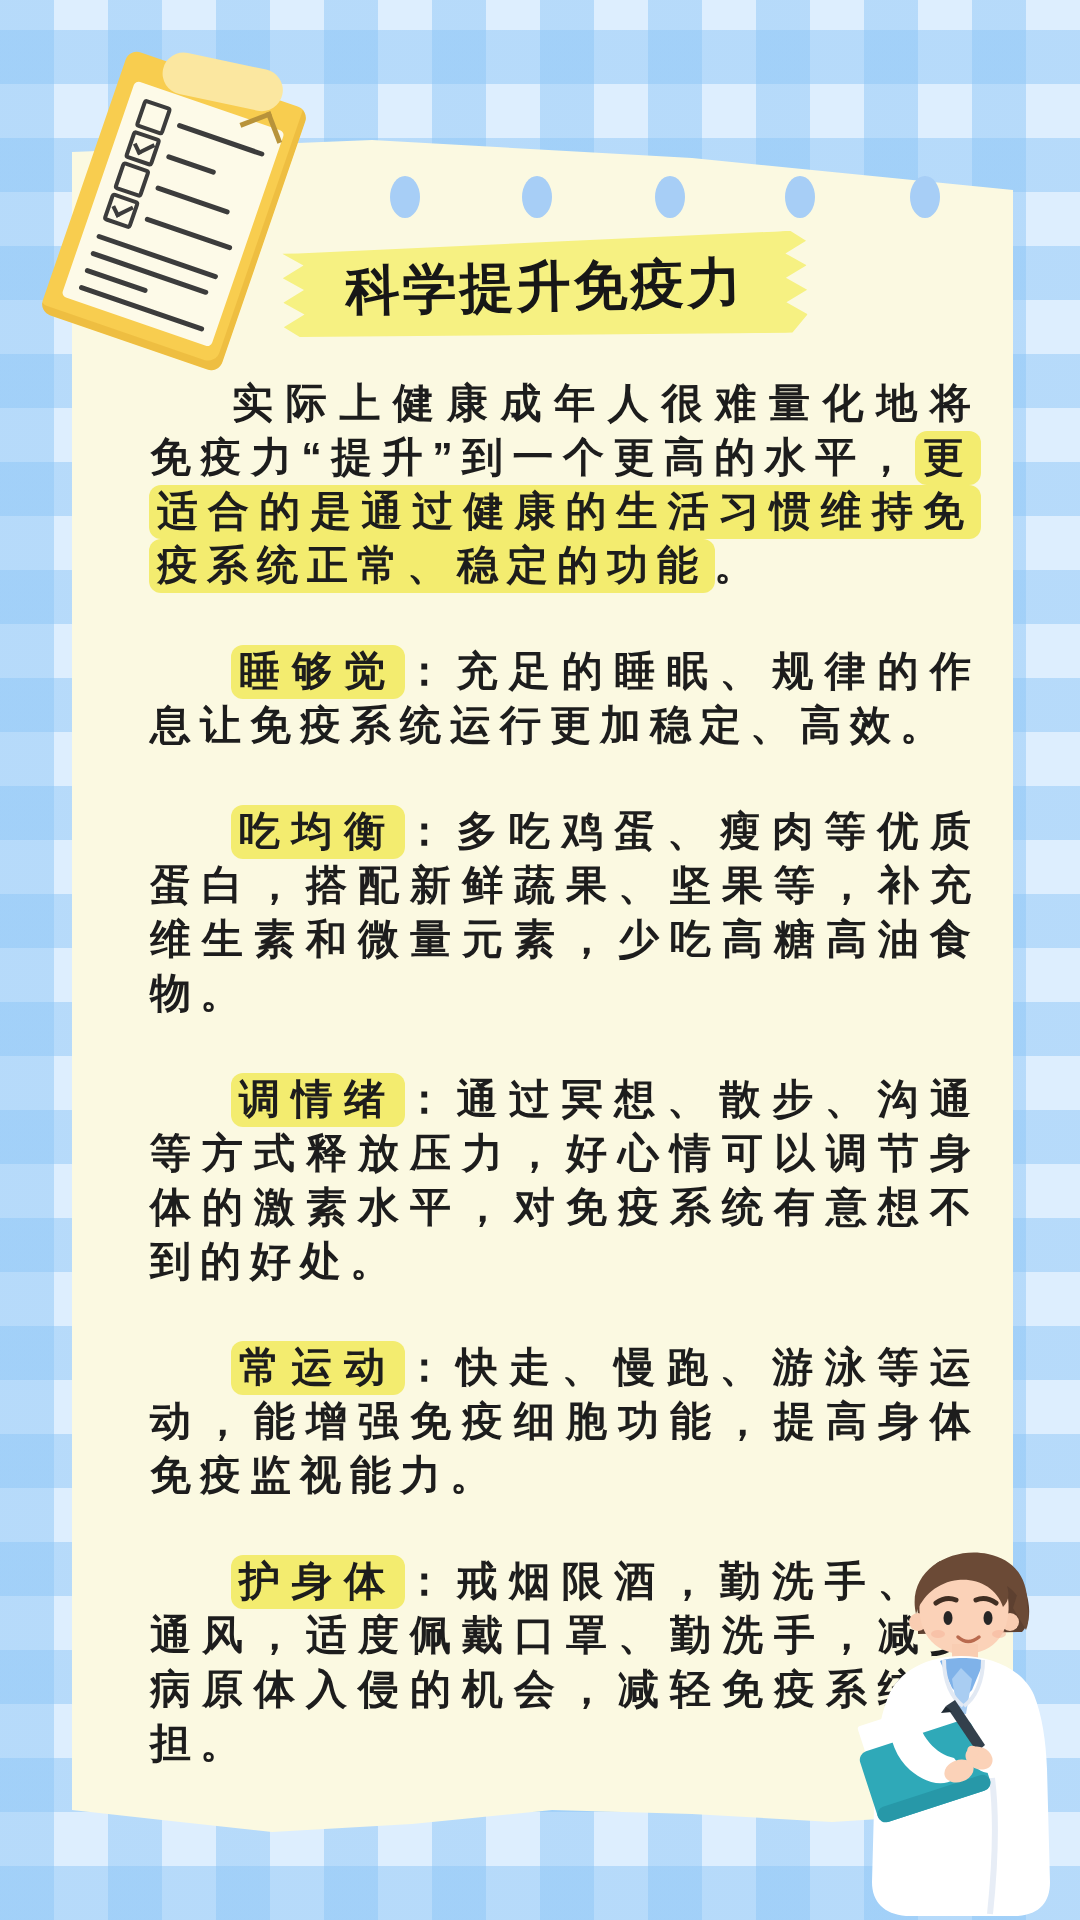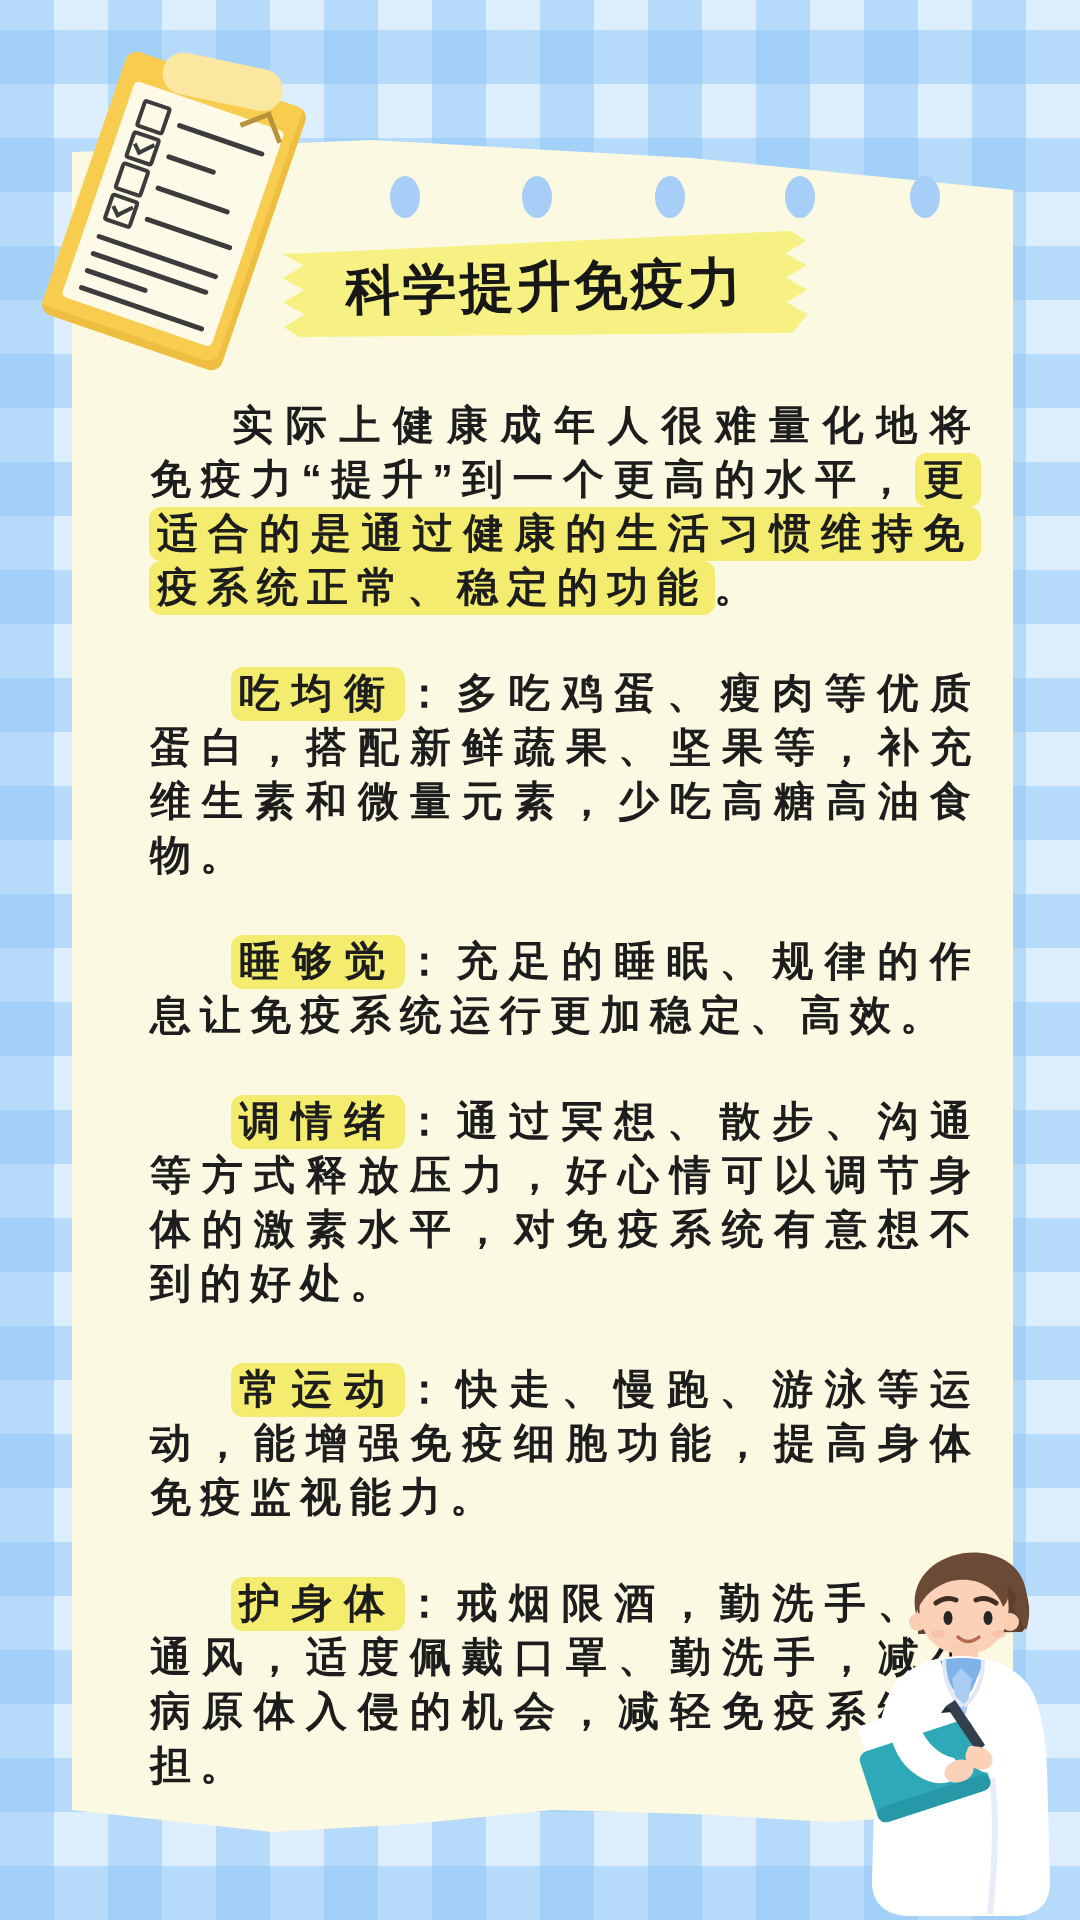--- a/index.html
+++ b/index.html
@@ -27,21 +27,21 @@
   .banner{
     position:absolute;left:283px;top:236px;width:524px;height:102px;
     background:#f6f182;transform:rotate(-1.2deg);
     display:flex;align-items:center;justify-content:center;
     clip-path:polygon(3% 12%, 97% 0%, 100% 10%, 96% 22%, 100% 34%, 96% 46%, 100% 58%, 96% 70%, 100% 82%, 97% 100%, 3% 94%, 0 84%, 4% 72%, 0 60%, 4% 48%, 0 36%, 4% 24%, 0 12%);
   }
   .banner h1{
     margin:0;font-size:54px;font-weight:800;letter-spacing:3px;color:#171717;
   }
   
-  .textblock{position:absolute;left:150px;top:398px;width:830px;color:#1d1d1d;}
+  .textblock{position:absolute;left:150px;top:376px;width:830px;color:#1d1d1d;}
   .textblock p{
     margin:0 0 52px 0;font-size:41px;line-height:54px;font-weight:700;
     letter-spacing:9px;text-align:justify;text-indent:2em;
   }
   mark{
     background:#f3ec6f;color:inherit;border-radius:12px;
     padding:3px 8px 5px 8px;margin:0 -1px;
     -webkit-box-decoration-break:clone;box-decoration-break:clone;
   }
   
@@ -108,23 +108,23 @@
     <div class="clip-hook"></div>
   </div>
 
   <div class="banner">
     <h1>科学提升免疫力</h1>
   </div>
 
   <div class="textblock">
     <p><span>实际上健康成年人很难量化地将免疫力“提升”到一个更高的水平，</span><mark>更适合的是通过健康的生活习惯维持免疫系统正常、稳定的功能</mark><span>。</span></p>
 
+    <p><mark>睡够觉</mark><span>：充足的睡眠、规律的作息让免疫系统运行更加稳定、高效。</span></p>
+
     <p><mark>吃均衡</mark><span>：多吃鸡蛋、瘦肉等优质蛋白，搭配新鲜蔬果、坚果等，补充维生素和微量元素，少吃高糖高油食物。</span></p>
-
-    <p><mark>睡够觉</mark><span>：充足的睡眠、规律的作息让免疫系统运行更加稳定、高效。</span></p>
 
     <p><mark>调情绪</mark><span>：通过冥想、散步、沟通等方式释放压力，好心情可以调节身体的激素水平，对免疫系统有意想不到的好处。</span></p>
 
     <p><mark>常运动</mark><span>：快走、慢跑、游泳等运动，能增强免疫细胞功能，提高身体免疫监视能力。</span></p>
 
     <p><mark>护身体</mark><span>：戒烟限酒，勤洗手、常通风，适度佩戴口罩、勤洗手，减少病原体入侵的机会，减轻免疫系统负担。</span></p>
   </div>
 
   <svg class="doctor" width="238" height="378" viewBox="0 0 238 378">
 

